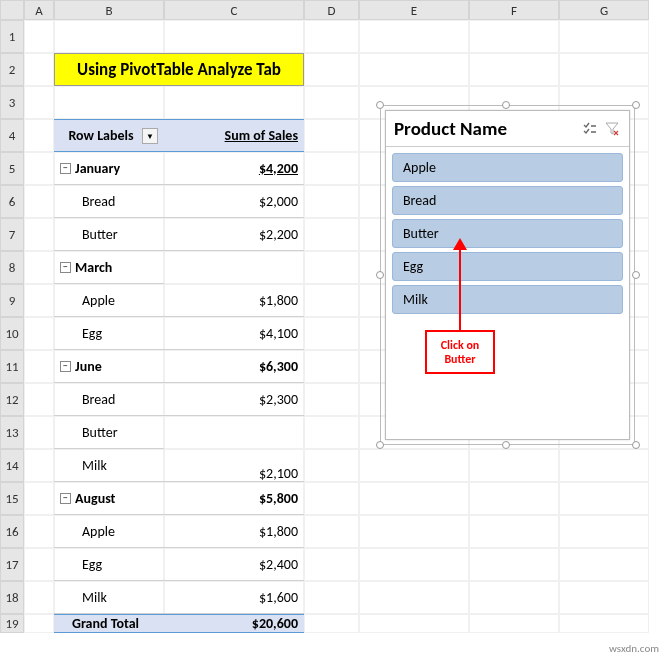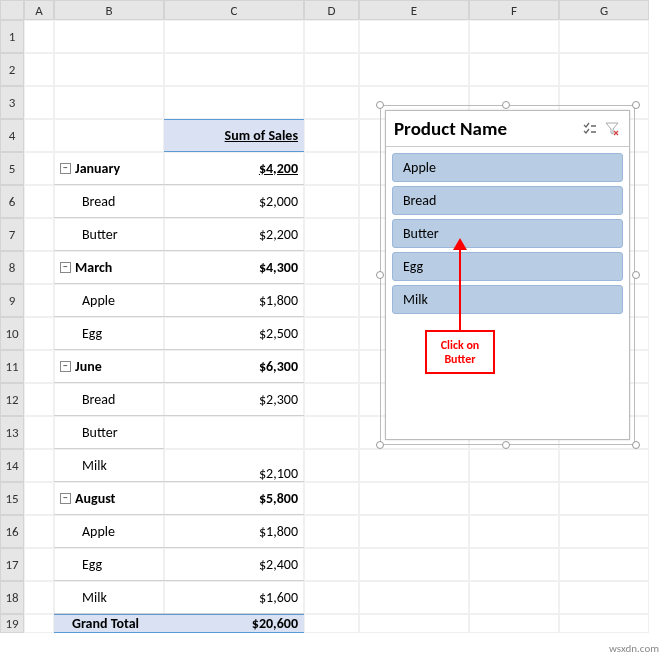--- a/index.html
+++ b/index.html
@@ -192,33 +192,37 @@
     <div class="cell" style="grid-area: 19 / 7;"></div>
     <div class="cell" style="grid-area: 19 / 8;"></div>
     <div class="rowhdr">19</div>
     <div class="cell" style="grid-area: 20 / 2;"></div>
     <div class="cell" style="grid-area: 20 / 3;"></div>
     <div class="cell" style="grid-area: 20 / 4;"></div>
     <div class="cell" style="grid-area: 20 / 5;"></div>
     <div class="cell" style="grid-area: 20 / 6;"></div>
     <div class="cell" style="grid-area: 20 / 7;"></div>
     <div class="cell" style="grid-area: 20 / 8;"></div>
+    <div class="title" style="grid-row: 3;">Using PivotTable Analyze Tab</div>
+    <div class="ptheader" style="grid-area: 5 / 3;">
+      <span style="flex:1;text-align:center">Row Labels</span>
+      <span class="dropdown-btn">▼</span>
+    </div>
     <div class="ptheader right" style="grid-area: 5 / 4;">Sum of Sales</div>
     <div class="ptrow bold" style="grid-area: 6 / 3;"><span class="collapse-box">−</span>January</div>
     <div class="ptval bold" style="grid-area: 6 / 4; text-decoration: underline;">$4,200</div>
     <div class="ptrow" style="grid-area: 7 / 3; padding-left: 28px;">Bread</div>
     <div class="ptval" style="grid-area: 7 / 4;">$2,000</div>
     <div class="ptrow" style="grid-area: 8 / 3; padding-left: 28px;">Butter</div>
     <div class="ptval" style="grid-area: 8 / 4;">$2,200</div>
     <div class="ptrow bold" style="grid-area: 9 / 3;"><span class="collapse-box">−</span>March</div>
-    <div class="ptval bold" style="grid-area: 9 / 4;">$4,300</div>
     <div class="ptrow" style="grid-area: 10 / 3; padding-left: 28px;">Apple</div>
     <div class="ptval" style="grid-area: 10 / 4;">$1,800</div>
     <div class="ptrow" style="grid-area: 11 / 3; padding-left: 28px;">Egg</div>
-    <div class="ptval" style="grid-area: 11 / 4;">$2,500</div>
+    <div class="ptval" style="grid-area: 11 / 4;">$4,100</div>
     <div class="ptrow bold" style="grid-area: 12 / 3;"><span class="collapse-box">−</span>June</div>
     <div class="ptval bold" style="grid-area: 12 / 4;">$6,300</div>
     <div class="ptrow" style="grid-area: 13 / 3; padding-left: 28px;">Bread</div>
     <div class="ptval" style="grid-area: 13 / 4;">$2,300</div>
     <div class="ptrow" style="grid-area: 14 / 3; padding-left: 28px;">Butter</div>
     <div class="ptrow" style="grid-area: 15 / 3; padding-left: 28px;">Milk</div>
     <div class="ptval" style="grid-area: 15 / 4; margin-top: 16px;">$2,100</div>
     <div class="ptrow bold" style="grid-area: 16 / 3;"><span class="collapse-box">−</span>August</div>
     <div class="ptval bold" style="grid-area: 16 / 4;">$5,800</div>
     <div class="ptrow" style="grid-area: 17 / 3; padding-left: 28px;">Apple</div>

